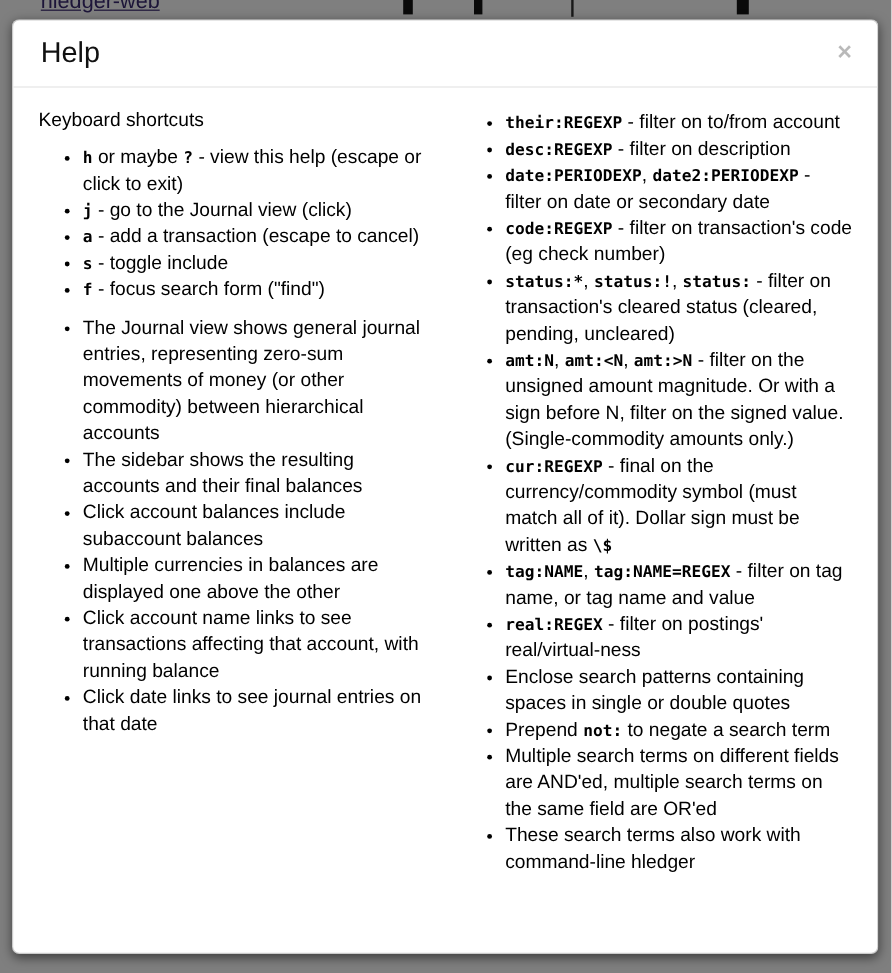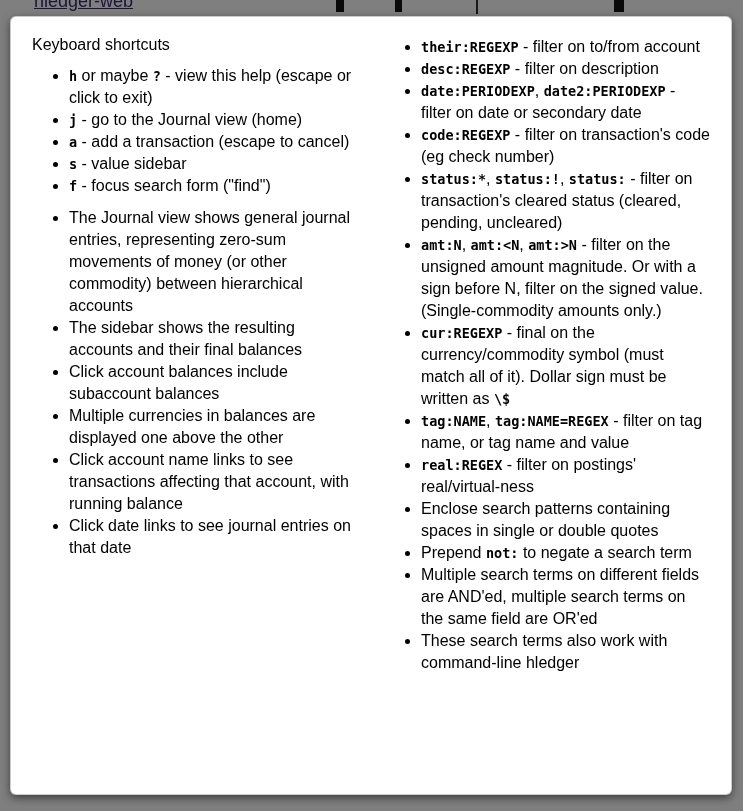--- a/index.html
+++ b/index.html
@@ -95,28 +95,32 @@
   <a class="brand-link" href="#">hledger-web</a>
   <span class="frag f1"></span>
   <span class="frag f2"></span>
   <span class="v-divider frag f3"></span>
   <span class="frag f4"></span>
 </div>
 
 <div class="overlay"></div>
 
 <div class="modal">
+  <div class="modal-header">
+    <div class="modal-title">Help</div>
+    <button class="close-btn">×</button>
+  </div>
   <div class="modal-body">
     <div class="help-col" id="col-left">
         <div class="section-heading">Keyboard shortcuts</div>
         <ul class="help-list">
           <li><code>h</code><span> or maybe </span><code>?</code><span> - view this help (escape or click to exit)</span></li>
-          <li><code>j</code><span> - go to the Journal view (home)</span></li>
+          <li><code>j</code><span> - go to the Journal view (click)</span></li>
           <li><code>a</code><span> - add a transaction (escape to cancel)</span></li>
-          <li><code>s</code><span> - value sidebar</span></li>
+          <li><code>s</code><span> - toggle include</span></li>
           <li><code>f</code><span> - focus search form ("find")</span></li>
         </ul>
         <ul class="help-list">
           <li><span>The Journal view shows general journal entries, representing zero-sum movements of money (or other commodity) between hierarchical accounts</span></li>
           <li><span>The sidebar shows the resulting accounts and their final balances</span></li>
           <li><span>Click account balances include subaccount balances</span></li>
           <li><span>Multiple currencies in balances are displayed one above the other</span></li>
           <li><span>Click account name links to see transactions affecting that account, with running balance</span></li>
           <li><span>Click date links to see journal entries on that date</span></li>
         </ul>

